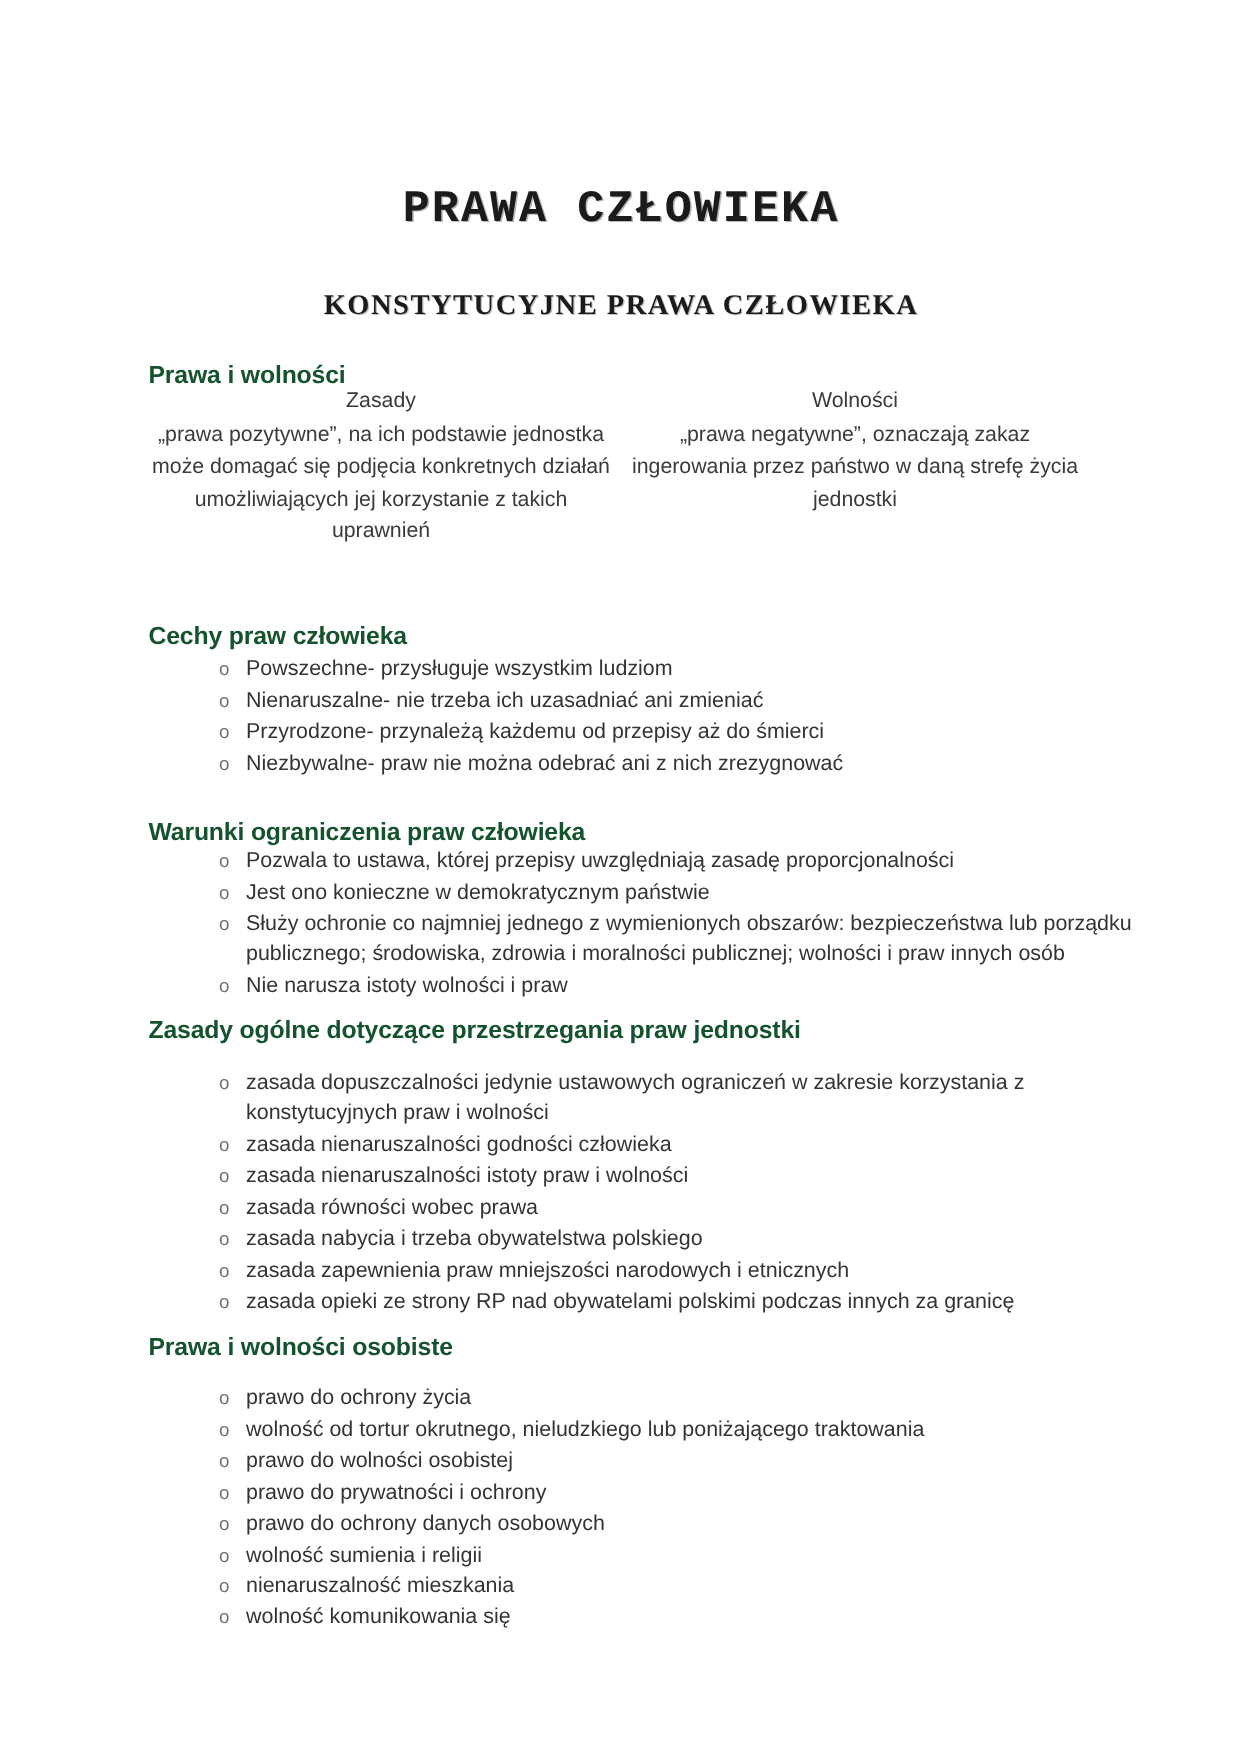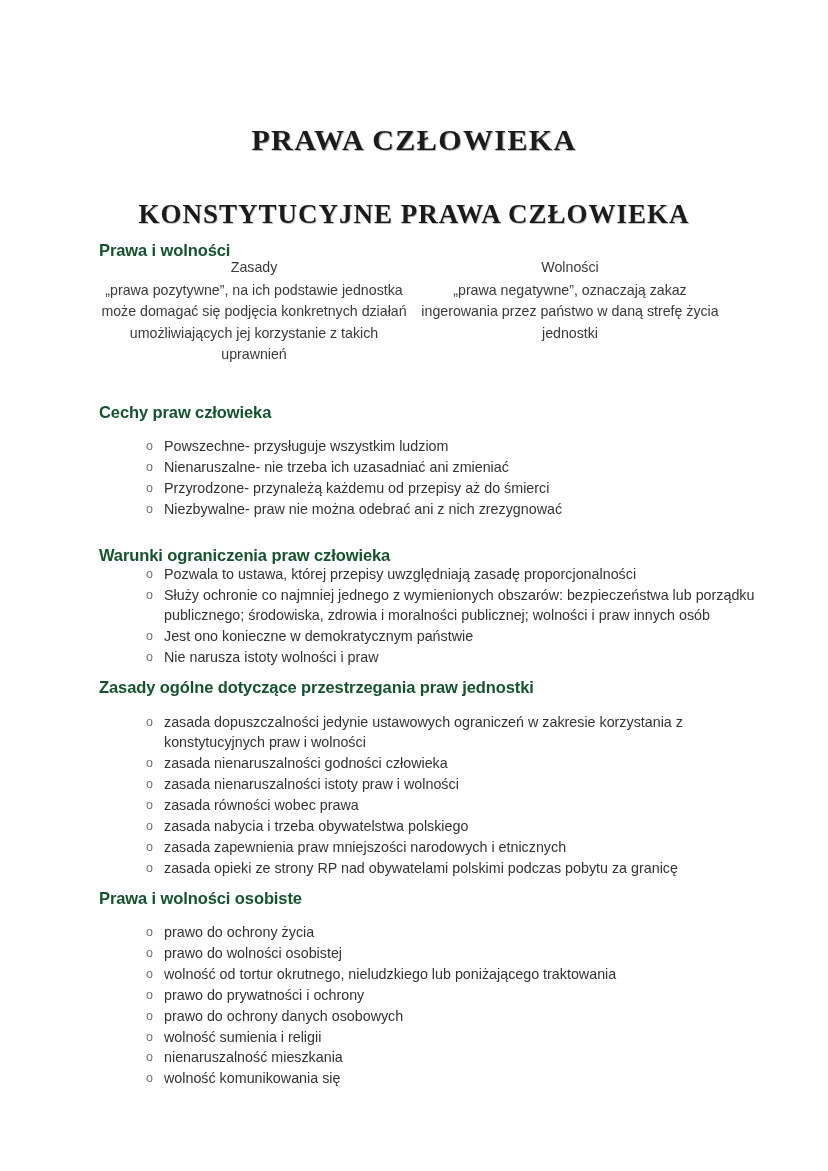--- a/index.html
+++ b/index.html
@@ -19,35 +19,35 @@
     -webkit-font-smoothing: antialiased;
   }
 
   
   .doc-title {
     position: absolute;
     left: 0;
     right: 0;
     top: 103px;
     text-align: center;
-    font-family: Liberation Serif, serif;
+    font-family: Liberation Mono, monospace;
     font-size: 30px;
     font-weight: bold;
     letter-spacing: 1.4px;
     color: #1b1b1b;
     text-shadow: 1px 1px 0 rgba(90,90,90,0.45);
   }
   .doc-subtitle {
     position: absolute;
     left: 0;
     right: 0;
     top: 177px;
     text-align: center;
     font-family: "Liberation Serif", "DejaVu Serif", serif;
-    font-size: 27px;
+    font-size: 19px;
     font-weight: bold;
     letter-spacing: 1.0px;
     color: #1b1b1b;
     text-shadow: 0.8px 0.8px 0 rgba(100,100,100,0.40);
   }
 
   
   .section-heading {
     position: absolute;
     left: 99px;
@@ -124,56 +124,56 @@
     <div class="col">
       <span class="col-term">Zasady</span>
       <span class="col-desc">„prawa pozytywne”, na ich podstawie jednostka może domagać się podjęcia konkretnych działań umożliwiających jej korzystanie z takich uprawnień</span>
     </div>
     <div class="col">
       <span class="col-term">Wolności</span>
       <span class="col-desc">„prawa negatywne”,  oznaczają zakaz ingerowania przez państwo w daną strefę życia jednostki</span>
     </div>
   </div>
 
-  <h3 class="section-heading" style="top:386px;">Cechy praw człowieka</h3>
+  <h3 class="section-heading" style="top:398px;">Cechy praw człowieka</h3>
 
   <ul class="bullet-list" style="top:420px;">
     <li>Powszechne- przysługuje wszystkim ludziom</li>
     <li>Nienaruszalne- nie trzeba ich uzasadniać ani zmieniać</li>
     <li>Przyrodzone- przynależą każdemu od przepisy aż do śmierci</li>
     <li>Niezbywalne- praw nie można odebrać ani z nich zrezygnować</li>
   </ul>
 
   <h3 class="section-heading" style="top:514px;margin-top:32px;">Warunki ograniczenia praw człowieka</h3>
 
   <ul class="bullet-list" style="top:548px;">
     <li>Pozwala to ustawa, której przepisy uwzględniają zasadę proporcjonalności</li>
+    <li>Jest ono konieczne w demokratycznym państwie</li>
     <li>Służy ochronie co najmniej jednego z wymienionych obszarów: bezpieczeństwa lub porządku publicznego; środowiska, zdrowia i moralności publicznej; wolności i praw innych osób</li>
-    <li>Jest ono konieczne w demokratycznym państwie</li>
     <li>Nie narusza istoty wolności i praw</li>
   </ul>
 
   <h3 class="section-heading" style="top:661px;">Zasady ogólne dotyczące przestrzegania praw jednostki</h3>
 
   <ul class="bullet-list" style="top:696px;">
     <li>zasada dopuszczalności jedynie ustawowych ograniczeń w zakresie korzystania z konstytucyjnych praw i wolności</li>
     <li>zasada nienaruszalności godności człowieka</li>
     <li>zasada nienaruszalności istoty praw i wolności</li>
     <li>zasada równości wobec prawa</li>
     <li>zasada nabycia i trzeba obywatelstwa polskiego</li>
     <li>zasada zapewnienia praw mniejszości narodowych i etnicznych</li>
-    <li>zasada opieki ze strony RP nad obywatelami polskimi podczas pobytu za granicę</li>
+    <li>zasada opieki ze strony RP nad obywatelami polskimi podczas innych za granicę</li>
   </ul>
 
   <h3 class="section-heading" style="top:872px;">Prawa i wolności osobiste</h3>
 
   <ul class="bullet-list" style="top:906px;">
     <li>prawo do ochrony życia</li>
+    <li>wolność od tortur okrutnego, nieludzkiego lub poniżającego traktowania</li>
     <li>prawo do wolności osobistej</li>
-    <li>wolność od tortur okrutnego, nieludzkiego lub poniżającego traktowania</li>
     <li>prawo do prywatności i ochrony</li>
     <li>prawo do ochrony danych osobowych</li>
     <li>wolność sumienia i religii</li>
     <li>nienaruszalność mieszkania</li>
     <li>wolność komunikowania się</li>
   </ul>
 
 </div>
 
 </body></html>

